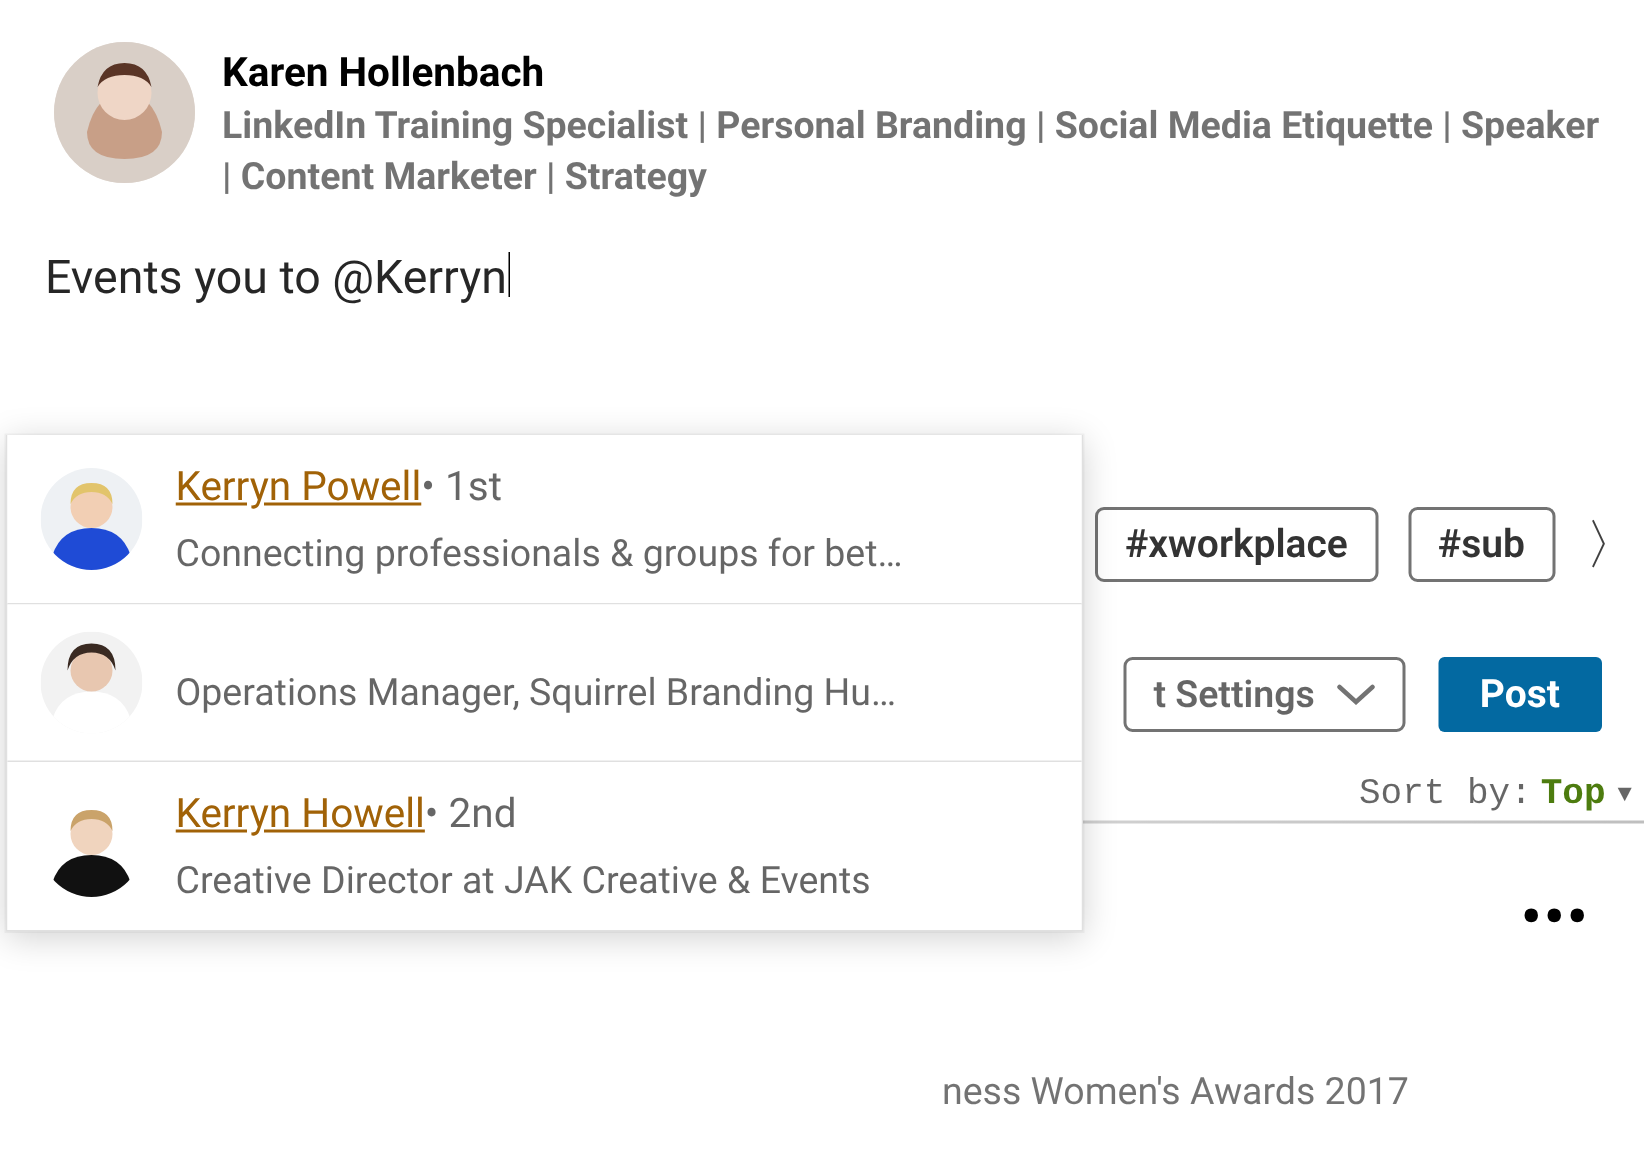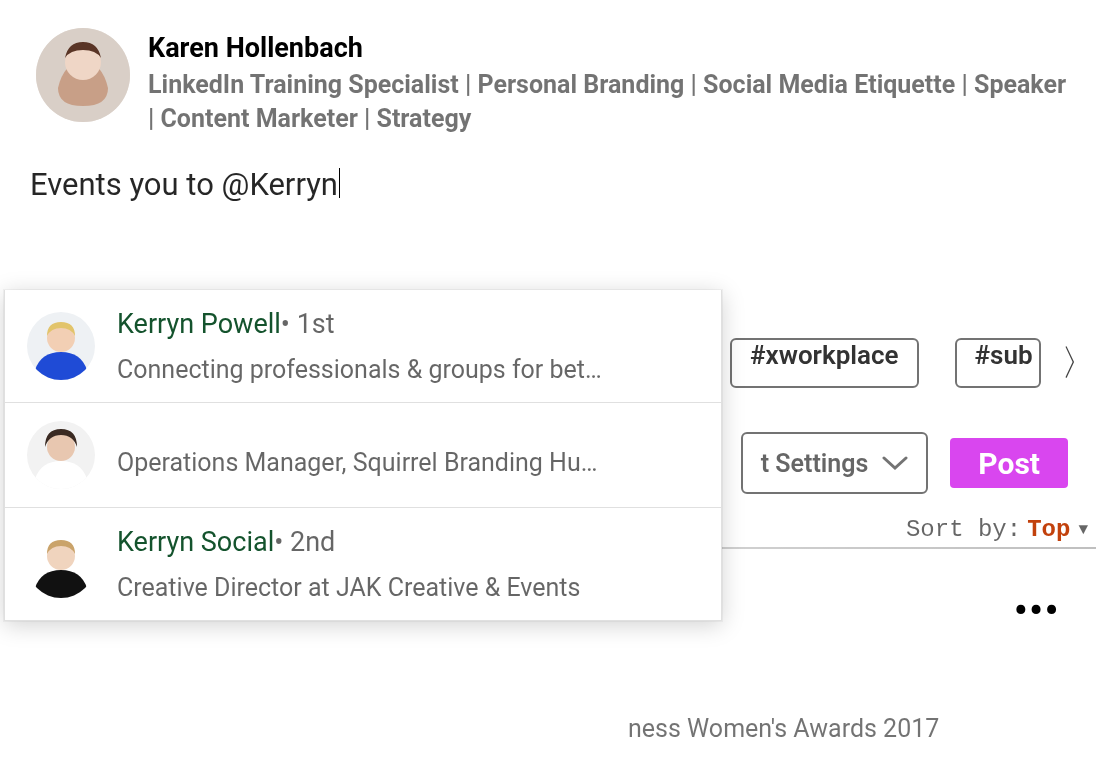--- a/index.html
+++ b/index.html
@@ -70,20 +70,21 @@
       left: 0; right: 0; top: 338px;
       display: flex;
       align-items: center;
       padding: 0 28px 0 730px;
     }
     .hashtag-pill {
       border: 2px solid rgba(0,0,0,0.55);
       border-radius: 6px;
       height: 50px;
       display: flex;
+      align-items: center;
       padding: 0 18px;
       font-size: 26px;
       font-weight: 600;
       color: #333;
       margin-right: 20px;
       white-space: nowrap;
     }
     .more-chevron {
       font-size: 36px;
       color: rgba(0,0,0,0.75);
@@ -97,58 +98,58 @@
       left: 0; right: 0; top: 428px;
       display: flex;
       align-items: center;
       justify-content: flex-end;
       padding: 0 28px 0 700px;
       height: 70px;
     }
     .settings-btn {
       border: 2px solid rgba(0,0,0,0.55);
       border-radius: 6px;
-      height: 62px;
+      height: 50px;
       display: flex;
       align-items: center;
       padding: 0 18px;
       font-size: 25px;
       font-weight: 600;
       color: rgba(0,0,0,0.6);
       margin-right: 22px;
       white-space: nowrap;
     }
     .settings-btn .chev {
       margin-left: 14px;
       font-size: 20px;
       display:inline-block;
     }
     .post-btn {
-      background: #d946ef;
+      background: #0369a1;
       color: #fff;
       border-radius: 4px;
       height: 50px;
       display: flex;
       align-items: center;
       padding: 0 28px;
-      font-size: 30px;
+      font-size: 26px;
       font-weight: 700;
     }
 
     .sort-row {
       position: absolute;
       right: 0; top: 510px;
       display: flex;
       align-items: center;
       padding: 6px 8px 6px 20px;
       font-size: 24px;
       color: rgba(0,0,0,0.6);
       font-family: Liberation Mono, monospace;
     }
-    .sort-row .val { color: #c2410c; font-weight: 700; margin-left: 6px; }
+    .sort-row .val { color: #4d7c0f; font-weight: 700; margin-left: 6px; }
     .sort-row .tri { margin-left: 8px; font-size: 16px; color: rgba(0,0,0,0.6); }
     .sort-row::before {
       content: "";
       position: absolute;
       left: -860px; right: 0; bottom: 0;
       height: 2px;
       background: linear-gradient(90deg, rgba(0,0,0,0.06), rgba(0,0,0,0.25));
       z-index: -1;
     }
 
@@ -197,21 +198,21 @@
       overflow: hidden;
     }
     .m-text { flex: 1; min-width: 0; }
     .m-name-row {
       font-size: 27px;
       color: rgba(0,0,0,0.6);
       white-space: nowrap;
       overflow: hidden;
       text-overflow: ellipsis;
     }
-    .m-name-row .nm { color: #14532d; }
+    .m-name-row .nm { color: #a16207; text-decoration: underline; }
     .m-sub {
       font-size: 25px;
       color: rgba(0,0,0,0.6);
       white-space: nowrap;
       overflow: hidden;
       text-overflow: ellipsis;
       margin-top: 15px;
     }
   </style>
 </head>
@@ -233,21 +234,21 @@
 </div>
 
 <div class="composer-body">
   <span class="compose-text">Events you to @Kerryn</span>
 </div>
 
 <div class="bg-row1">
   <div class="hashtag-pill">
     <span>#xworkplace</span>
   </div>
-  <div class="hashtag-pill" style="padding-right:6px;margin-left:16px;">
+  <div class="hashtag-pill" style="padding-right:18px;">
     <span>#sub</span>
   </div>
   <span class="more-chevron">〉</span>
 </div>
 
 <div class="bg-row2">
   <div class="settings-btn">
     <span>t Settings</span>
     <span class="chev">
       <svg width="26" height="14" viewBox="0 0 26 14">
@@ -308,19 +309,19 @@
     <div class="m-avatar">
       <svg width="68" height="68" viewBox="0 0 68 68">
         <rect width="68" height="68" fill="#ffffff"></rect>
         <path d="M8 58 Q14 40 34 40 Q54 40 60 58 L60 68 L8 68 Z" fill="#111111"></path>
         <circle cx="34" cy="26" r="14" fill="#f0d4be"></circle>
         <path d="M20 24 Q20 10 34 10 Q48 10 48 24 Q44 16 34 16 Q24 16 20 24 Z" fill="#caa36a"></path>
       </svg>
     </div>
     <div class="m-text">
       <div class="m-name-row">
-        <span class="nm">Kerryn Social</span><span>• </span><span>2nd</span>
+        <span class="nm">Kerryn Howell</span><span>• </span><span>2nd</span>
       </div>
       <div class="m-sub">Creative Director at JAK Creative &amp; Events</div>
     </div>
   </div>
 
 </div>
 
 </body></html>

